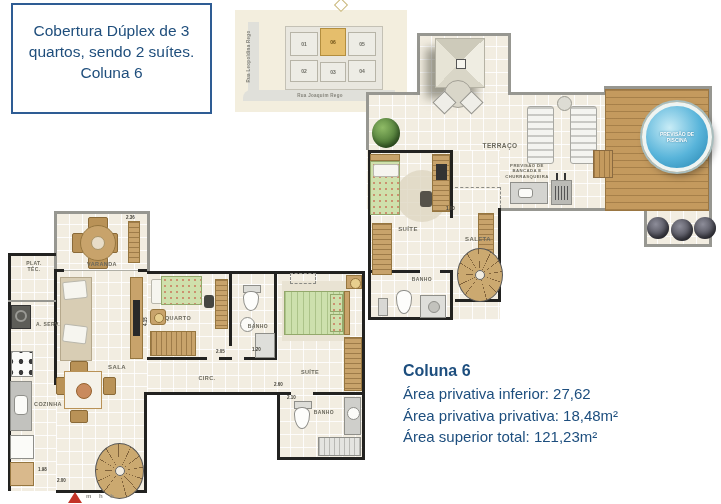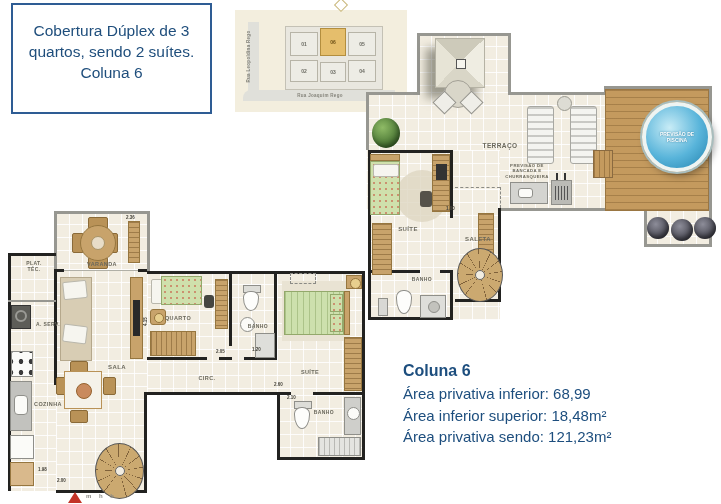--- a/index.html
+++ b/index.html
@@ -300,21 +300,21 @@
     <div class="dim" style="left:57px;top:273px;">2.00</div>
     <div class="dim" style="left:141px;top:114px;transform:rotate(-90deg);">4.15</div>
     <div class="dim" style="left:216px;top:144px;">2.05</div>
     <div class="dim" style="left:252px;top:142px;">1.20</div>
     <div class="dim" style="left:274px;top:177px;">2.60</div>
     <div class="dim" style="left:287px;top:190px;">2.10</div>
   </div>
 
   <div class="areas">
     <div class="t">Coluna 6</div>
-    <div class="l">Área privativa inferior: 68,99</div>
-    <div class="l">Área inferior superior: 18,48m²</div>
-    <div class="l">Área privativa sendo: 121,23m²</div>
+    <div class="l">Área privativa inferior: 27,62</div>
+    <div class="l">Área privativa privativa: 18,48m²</div>
+    <div class="l">Área superior total: 121,23m²</div>
   </div>
 
   <div class="logo-tri" style="left:68px;top:492px;"></div>
   <div class="abs" style="left:86px;top:493px;font-size:6px;color:#8a8a85;font-weight:bold;letter-spacing:3px;">m h b</div>
 
 </div>
 
 </body></html>

